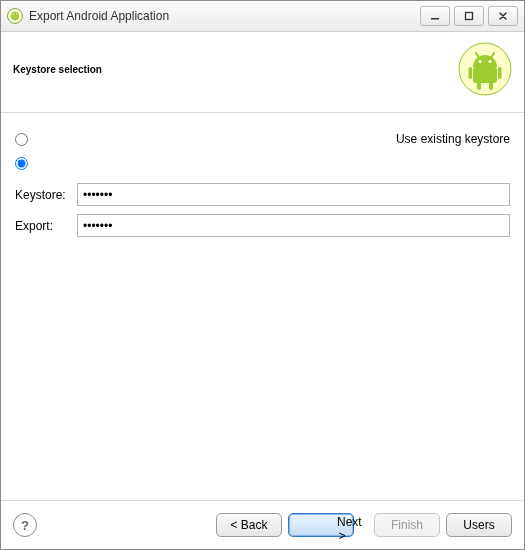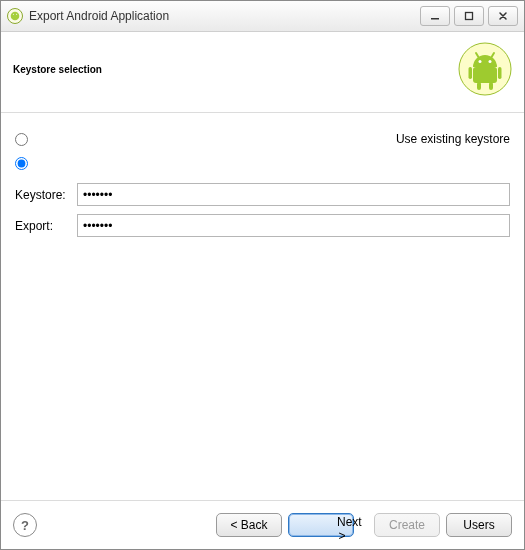--- a/index.html
+++ b/index.html
@@ -237,17 +237,17 @@
     </div>
 
   </div>
 
   <div class="footer">
     <div class="help-icon">?</div>
     <div class="footer-spacer"></div>
     <button class="nav-btn">&lt; Back</button>
     <button class="nav-btn primary">Next &gt;</button>
     <span class="nav-gap"></span>
-    <button class="nav-btn disabled">Create</button>
+    <button class="nav-btn disabled">Finish</button>
     <button class="nav-btn">Users</button>
   </div>
 
 </div>
 
 </body></html>

